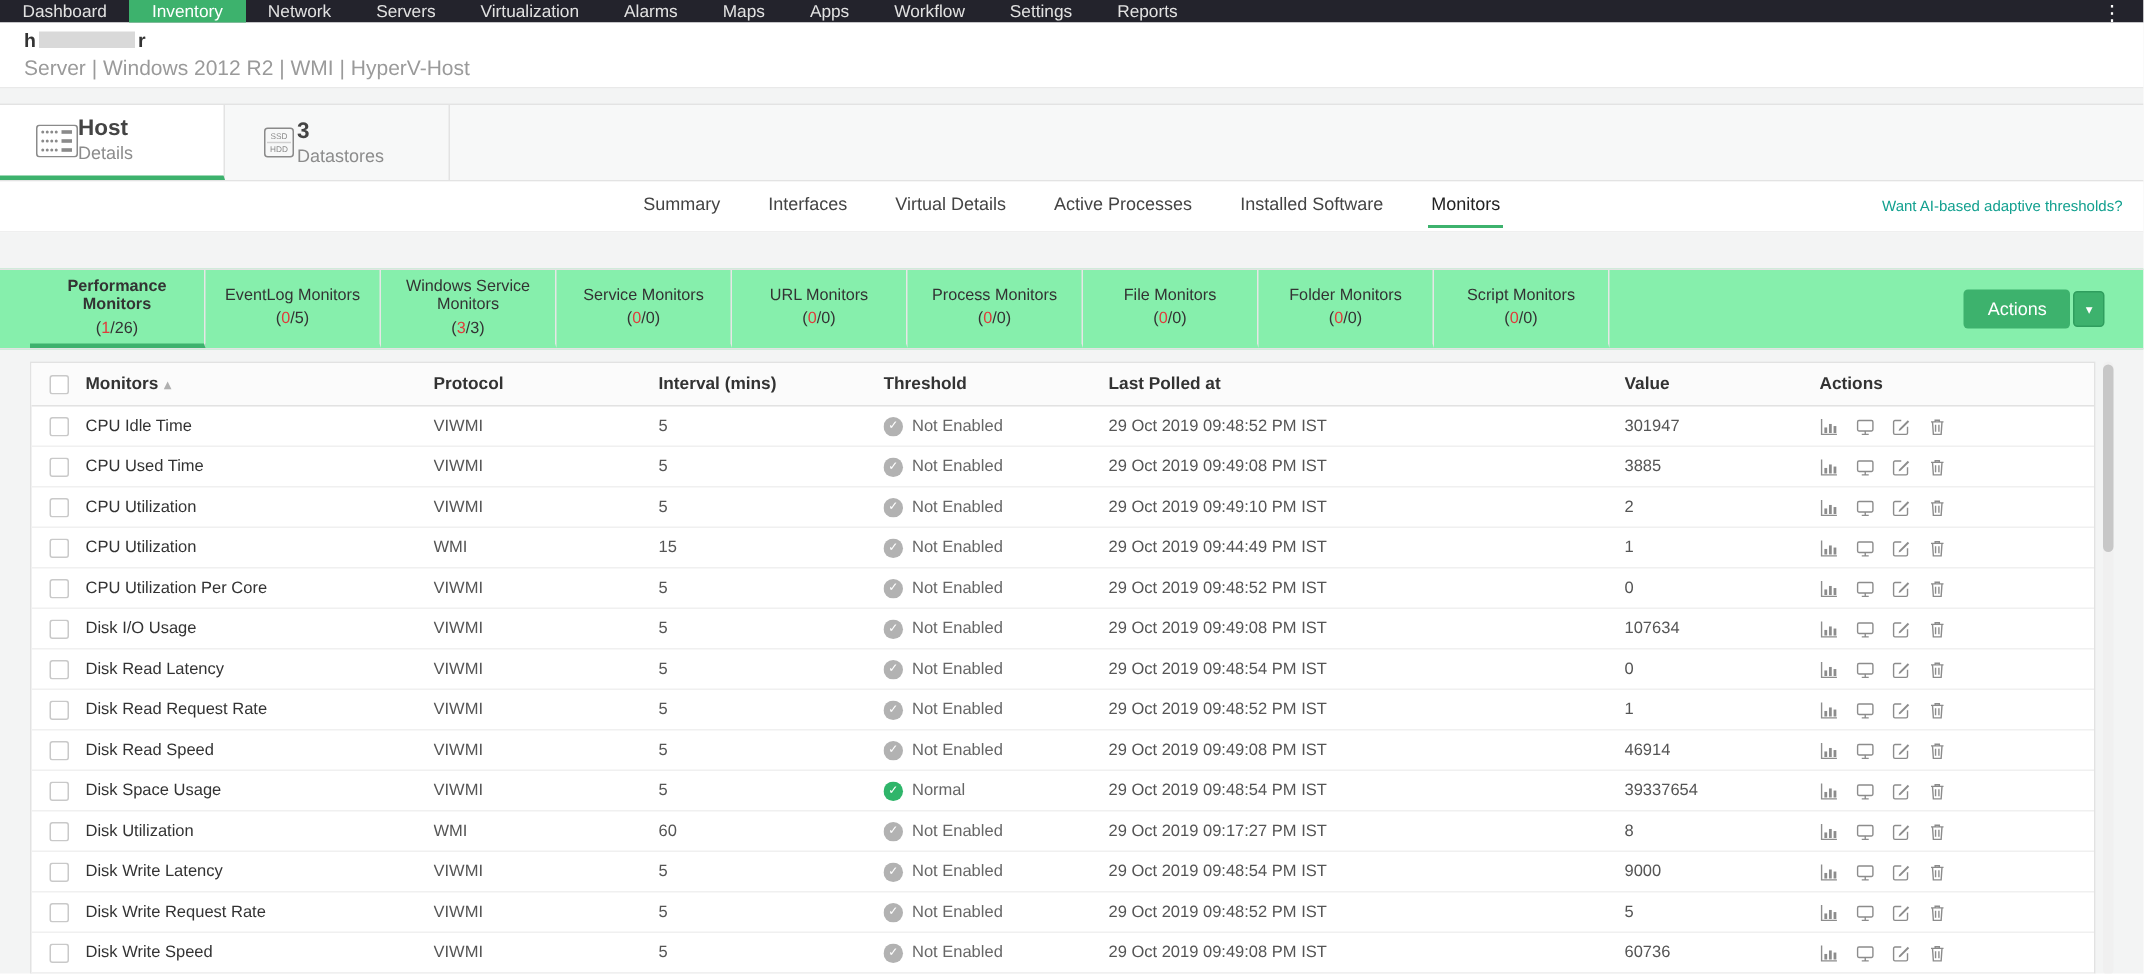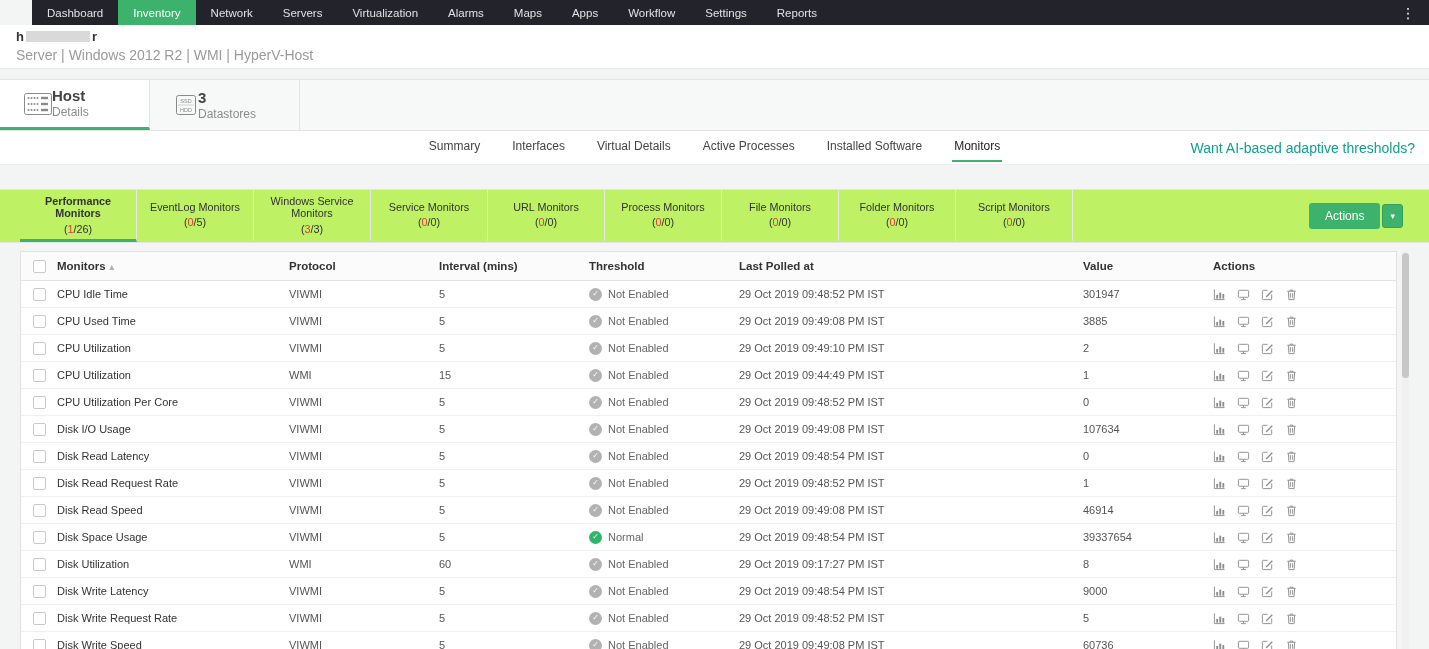--- a/index.html
+++ b/index.html
@@ -1,19 +1,19 @@
 <!DOCTYPE html>
 <html><head>
 <meta charset="utf-8">
 <style>
   html,body{margin:0;padding:0;}
   body{width:1429px;height:649px;background:#f3f4f4;font-family:"Liberation Sans",sans-serif;overflow:hidden;position:relative;}
 
   
-  .topnav{height:25px;background:#23232c;display:flex;align-items:stretch;color:#e2e2e2;font-size:11.5px;margin-left:32px;}
+  .topnav{height:15px;background:#23232c;display:flex;align-items:stretch;color:#e2e2e2;font-size:11.5px;}
   .nav-item{display:flex;align-items:center;padding:0 15px;cursor:pointer;white-space:nowrap;}
   .nav-item.active{background:#3db26d;color:#fff;}
   .kebab{margin-left:auto;display:flex;align-items:center;padding:0 14px;color:#fff;font-size:14px;cursor:pointer;}
 
   
   .host-header{background:#fff;padding:4px 0 5px 16px;border-bottom:1px solid #e9e9e9;}
   .host-name{font-size:13px;color:#333;font-weight:700;display:flex;align-items:center;}
   .redaction{display:inline-block;width:64px;height:11px;background:#d9d9d9;margin:0 2px;}
   .host-meta{font-size:14px;color:#9a9a9a;margin-top:3px;}
 
@@ -23,24 +23,24 @@
   .card.active{background:#fff;border-bottom:3px solid #3db26d;}
   .card-col{display:flex;flex-direction:column;justify-content:center;gap:1px;}
   .card-title{font-size:15px;font-weight:700;color:#444;line-height:16px;}
   .card-sub{font-size:12px;color:#8c8c8c;}
   .card-icon{display:flex;align-items:center;}
 
   
   .subtabs-row{background:#fff;height:33px;display:flex;align-items:flex-start;justify-content:center;gap:28px;position:relative;font-size:12px;color:#444;border-bottom:1px solid #efefef;}
   .subtab{cursor:pointer;padding:8px 2px 7px 2px;border-bottom:2px solid transparent;white-space:nowrap;}
   .subtab.active{border-bottom:2px solid #3db26d;color:#222;}
-  .ai-link{position:absolute;right:14px;top:50%;transform:translateY(-50%);color:#12a08f;font-size:14px;cursor:pointer;}
+  .ai-link{position:absolute;right:14px;top:50%;transform:translateY(-50%);color:#12a08f;font-size:10px;cursor:pointer;}
 
   
-  .monitor-strip{margin-top:24px;background:#bef264;border-top:1px solid #e3e3e3;border-bottom:1px solid #e3e3e3;height:52px;display:flex;align-items:stretch;position:relative;padding-left:20px;}
+  .monitor-strip{margin-top:24px;background:#86efac;border-top:1px solid #e3e3e3;border-bottom:1px solid #e3e3e3;height:52px;display:flex;align-items:stretch;position:relative;padding-left:20px;}
   .mtab{width:117px;box-sizing:border-box;border-right:1px solid #e6e6e6;display:flex;flex-direction:column;align-items:center;justify-content:center;text-align:center;font-size:10.8px;color:#333;gap:3px;padding:0 5px;cursor:pointer;border-bottom:3px solid transparent;}
   .mtab.active{border-bottom:3px solid #3db26d;}
   .mtab.active .mtab-label{font-weight:700;}
   .mtab-label{line-height:12.5px;}
   .count{font-size:10.8px;color:#333;}
   .count .red{color:#e03b3b;}
   .btn{position:absolute;right:26px;top:50%;transform:translateY(-50%);display:flex;align-items:center;}
   .btn-main{background:#3db26d;color:#fff;font-size:12px;padding:6px 16px;border-radius:3px;cursor:pointer;}
   .btn-caret{background:#3db26d;color:#fff;padding:6px 7px;border-radius:3px;margin-left:2px;font-size:9px;cursor:pointer;border:1px solid #2f9e5e;box-sizing:border-box;}
 

